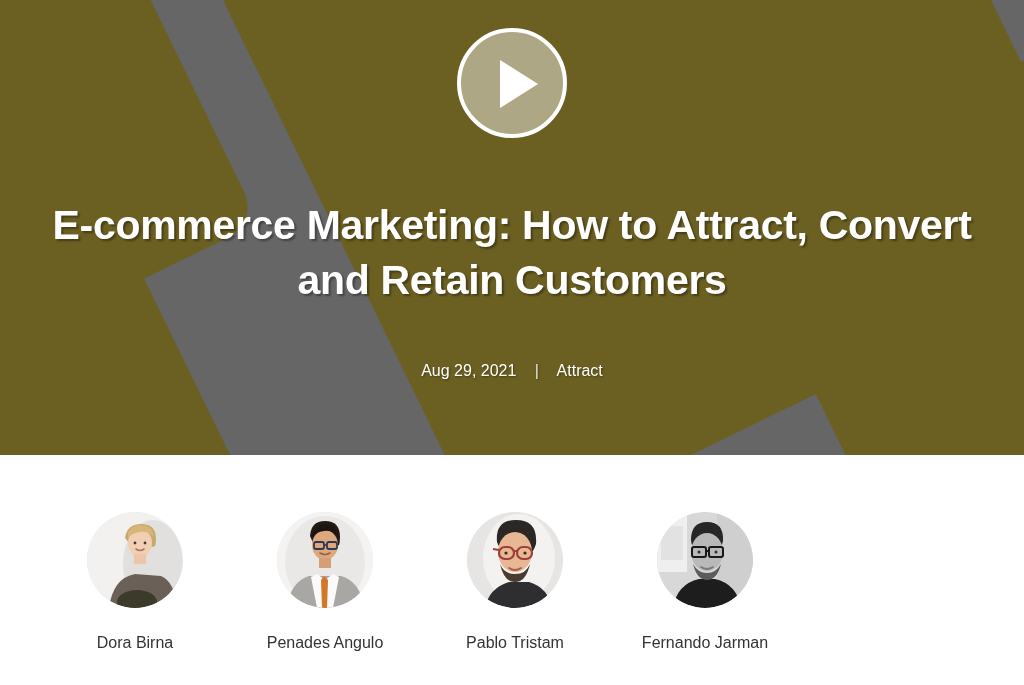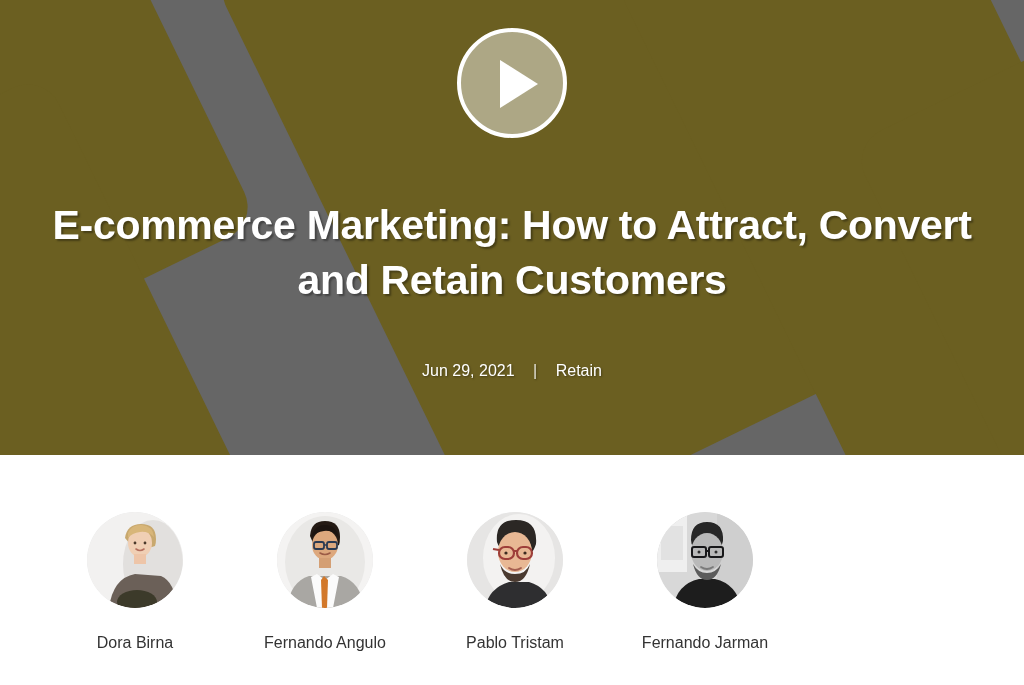--- a/index.html
+++ b/index.html
@@ -199,23 +199,23 @@
       <div class="tile tile-e"></div>
     </div>
 
     <div class="play-button" aria-label="Play">
       <div class="play-triangle"></div>
     </div>
 
     <h1 class="hero-title">E-commerce Marketing: How to Attract, Convert and Retain Customers</h1>
 
     <div class="hero-meta">
-      <span>Jun 29, 2021</span>
+      <span>Aug 29, 2021</span>
       <span class="sep">|</span>
-      <span>Retain</span>
+      <span>Attract</span>
     </div>
 
   </section>
 
   <section class="speakers">
 
     <div class="speaker">
       <div class="avatar">
         <svg viewBox="0 0 96 96" xmlns="http://www.w3.org/2000/svg" role="img">
           <defs>
@@ -259,21 +259,21 @@
             <ellipse cx="48" cy="33" rx="13" ry="15" fill="#dda87d"></ellipse>
             <path d="M35 22 q5-10 14-9 q11 1 12 11 q-7-6-14-5 q-8 1-12 6 z" fill="#1c1410"></path>
             <rect x="42" y="46" width="12" height="10" fill="#d49f74"></rect>
             <rect x="37" y="30" width="10" height="7" rx="2" fill="none" stroke="#2b3a52" stroke-width="1.8"></rect>
             <rect x="50" y="30" width="10" height="7" rx="2" fill="none" stroke="#2b3a52" stroke-width="1.8"></rect>
             <line x1="47" y1="33" x2="50" y2="33" stroke="#2b3a52" stroke-width="1.6"></line>
             <path d="M43 41 q5 3 10 0" stroke="#9c5c46" stroke-width="1.6" fill="none" stroke-linecap="round"></path>
           </g>
         </svg>
       </div>
-      <div class="speaker-name">Fernando Angulo</div>
+      <div class="speaker-name">Penades Angulo</div>
     </div>
 
     <div class="speaker">
       <div class="avatar">
         <svg viewBox="0 0 96 96" xmlns="http://www.w3.org/2000/svg" role="img">
           <defs>
               <clipPath id="c3">
                 <circle cx="48" cy="48" r="48"></circle>
               </clipPath>
             </defs>

